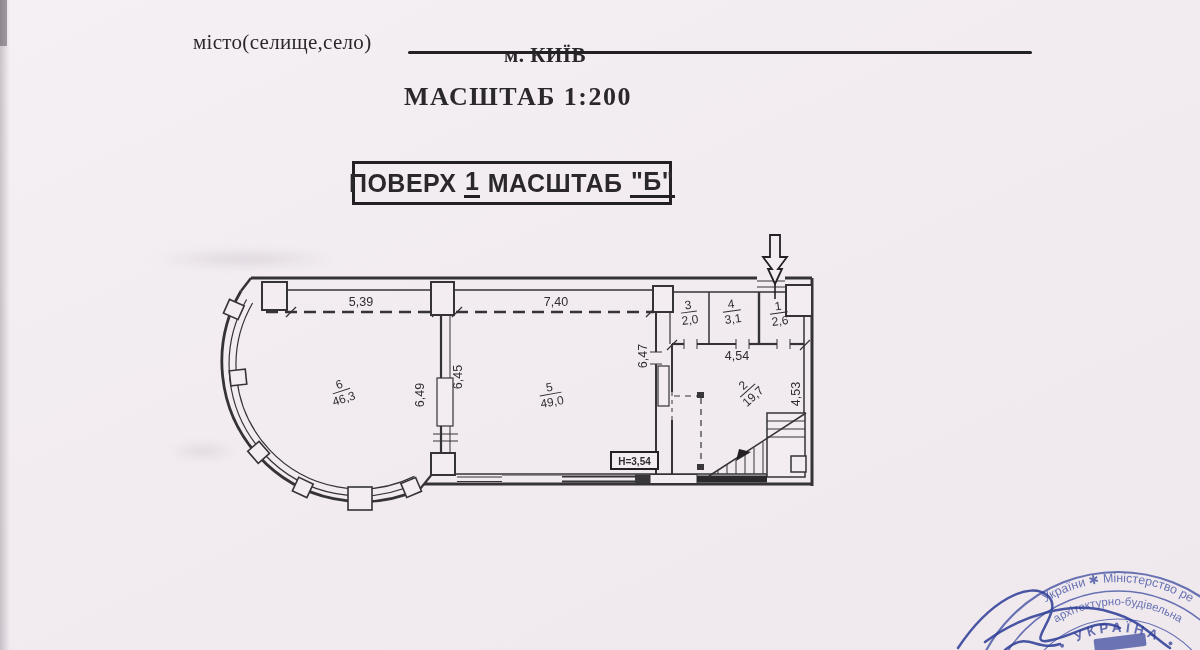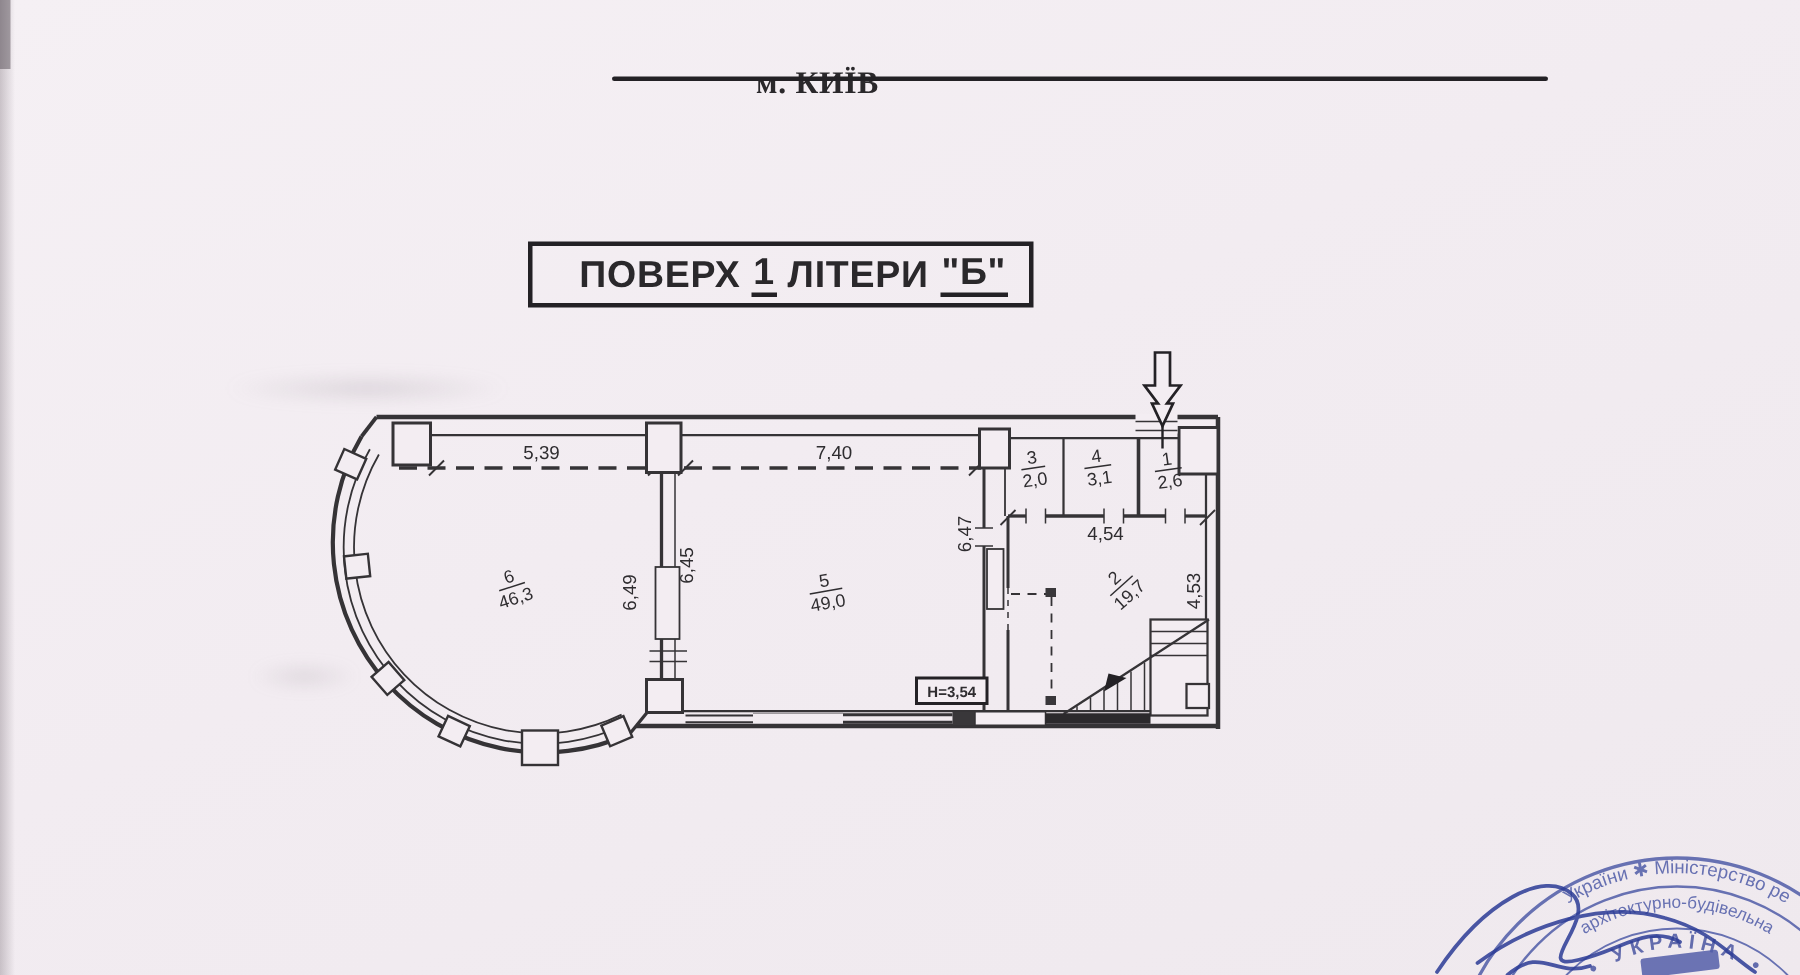--- a/index.html
+++ b/index.html
@@ -20,21 +20,21 @@
   .field-label{position:absolute;left:193px;top:30px;font-size:21px;letter-spacing:.3px;}
   .field-value{position:absolute;left:504px;top:20px;font-size:21px;font-weight:700;letter-spacing:.5px;margin-top:23px;}
   .field-underline{position:absolute;left:408px;top:51px;width:624px;height:3px;background:#232125;border-radius:2px;}
 
   .scale-title{position:absolute;left:368px;top:82px;width:300px;text-align:center;
     font-size:26px;font-weight:700;letter-spacing:1.5px;}
 
   .floor-box{position:absolute;left:352px;top:161px;width:314px;height:38px;
     border:3px solid #232125;display:flex;align-items:center;justify-content:center;
     font-family:"Liberation Sans", sans-serif;font-size:25px;font-weight:700;letter-spacing:.5px;
-    white-space:pre;padding-left:17px;}
+    white-space:pre;}
   .floor-box .u{border-bottom:3px solid #232125;padding:0 1px 0 1px;line-height:1.05;}
 
   svg text{font-family:"Liberation Sans", sans-serif;fill:#2f2d30;}
   .dim{font-size:12.5px;}
   .rn{font-size:12px;}
   .ra{font-size:12px;}
   .hnote{font-size:10px;font-weight:700;}
   .stamp-ring{font-size:12.5px;fill:#4a57a5;}
   .stamp-mid{font-size:11.5px;fill:#4a57a5;}
   .stamp-country{font-size:13.5px;font-weight:700;letter-spacing:4px;fill:#45519f;}
@@ -42,25 +42,27 @@
 </head>
 <body>
 
 <div class="page">
 
   <div class="edge-left"></div>
   <div class="corner-mark"></div>
   <div class="smudge a"></div>
   <div class="smudge b"></div>
 
+  <span class="field-label">місто(селище,село)</span>
   <span class="field-value">м. КИЇВ</span>
   <div class="field-underline"></div>
 
-
-  <div class="floor-box"><span>ПОВЕРХ</span><span> </span><span class="u">1</span><span> </span><span>ЛІТЕРИ</span><span> </span><span class="u">"Б"</span></div>
+  <div class="scale-title">МАСШТАБ 1:200</div>
+
+  <div class="floor-box"><span>ПОВЕРХ</span><span> </span><span class="u">1</span><span> </span><span>МАСШТАБ</span><span> </span><span class="u">"Б"</span></div>
 
   <svg width="1200" height="650" viewBox="0 0 1200 650" style="position:absolute;left:0;top:0;">
 
     <g stroke="#353336" fill="none">
       <path d="M 251,278 L 812,278" stroke-width="3"></path>
       <path d="M 251,278 L 241,291" stroke-width="2.5"></path>
       <path d="M 263,290 L 654,290" stroke-width="1.5"></path>
       <path d="M 672,292 L 804,292" stroke-width="1.5"></path>
       <path d="M 812,278 L 812,486" stroke-width="3"></path>
       <path d="M 804,292 L 804,474" stroke-width="1.5"></path>

